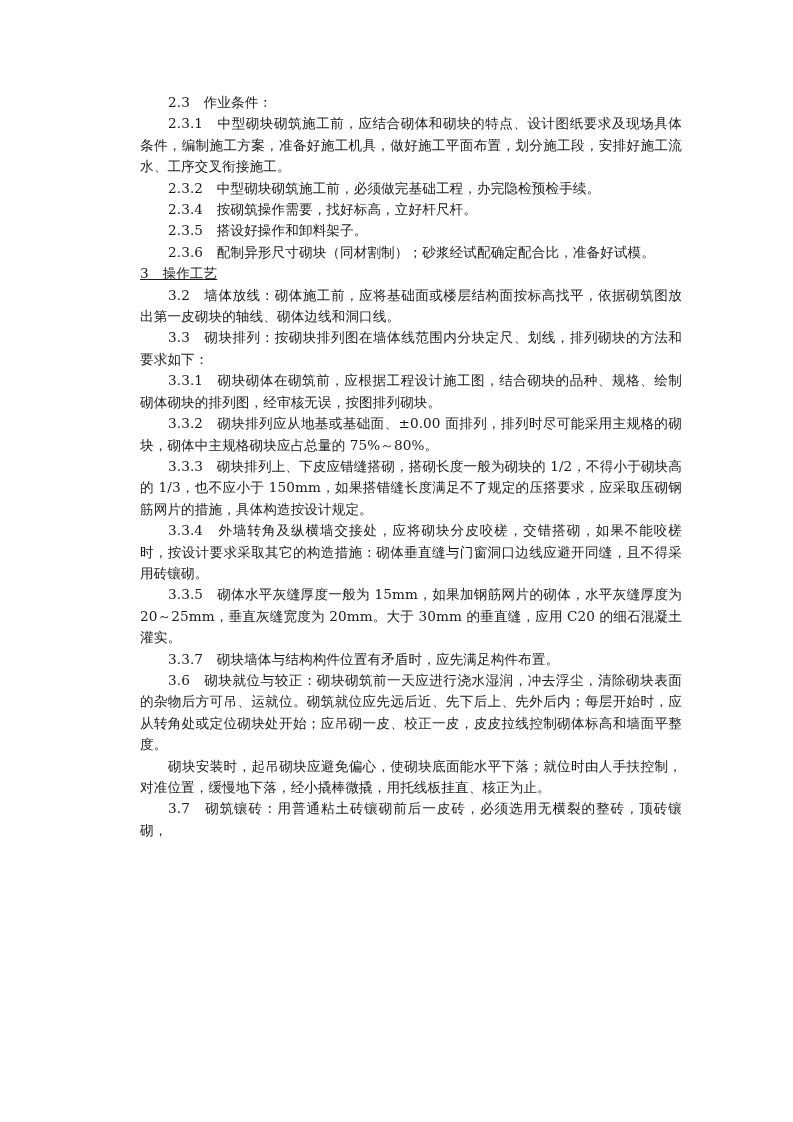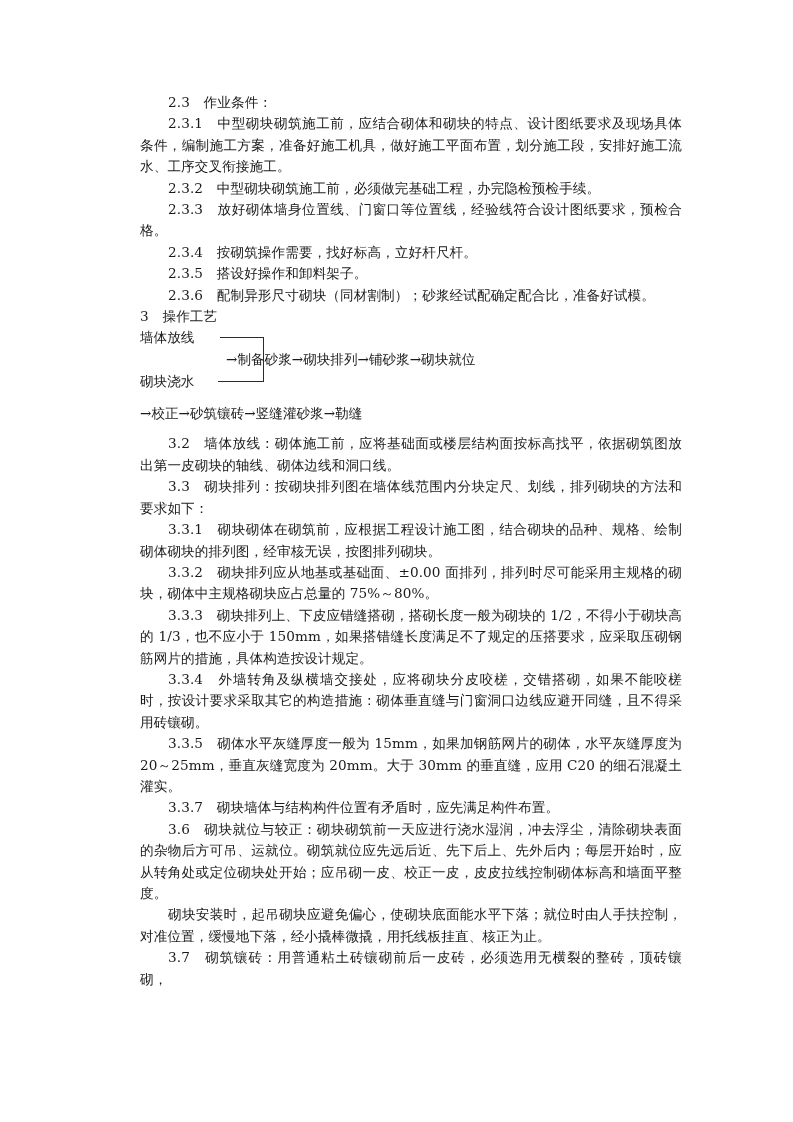--- a/index.html
+++ b/index.html
@@ -33,20 +33,21 @@
     text-align: justify;
     text-justify: inter-ideograph;
     letter-spacing: 0.1px;
     font-family: "DejaVu Serif", "Liberation Serif", serif;
   }
   p.indent2 {
     text-indent: 28px;
   }
   p.noindent {
     text-indent: 0;
+    text-decoration: underline;
   }
 
   
   .flow {
     position: relative;
     margin: 0;
     padding: 0;
     height: 106px;
   }
   .flow-label {
@@ -105,35 +106,25 @@
 </style>
 </head>
 <body>
 
 <div class="page">
   <div class="content">
 
     <p class="para indent2">2.3　作业条件：</p>
     <p class="para indent2">2.3.1　中型砌块砌筑施工前，应结合砌体和砌块的特点、设计图纸要求及现场具体条件，编制施工方案，准备好施工机具，做好施工平面布置，划分施工段，安排好施工流水、工序交叉衔接施工。</p>
     <p class="para indent2">2.3.2　中型砌块砌筑施工前，必须做完基础工程，办完隐检预检手续。</p>
-    <p class="para indent2">2.3.3　放好砌体墙身位置线、门窗口等位置线，经验线符合设计图纸要求，预检合格。</p>
     <p class="para indent2">2.3.4　按砌筑操作需要，找好标高，立好杆尺杆。</p>
     <p class="para indent2">2.3.5　搭设好操作和卸料架子。</p>
     <p class="para indent2">2.3.6　配制异形尺寸砌块（同材割制）；砂浆经试配确定配合比，准备好试模。</p>
     <p class="para noindent">3　操作工艺</p>
 
-    <div class="flow">
-      <span class="flow-label flow-top">墙体放线</span>
-      <span class="flow-label flow-bottom">砌块浇水</span>
-      <span class="ln ln-h-top"></span>
-      <span class="ln ln-h-bot"></span>
-      <span class="ln ln-v"></span>
-      <span class="flow-mid">→制备砂浆→砌块排列→铺砂浆→砌块就位</span>
-      <span class="flow-row2">→校正→砂筑镶砖→竖缝灌砂浆→勒缝</span>
-    </div>
 
     <p class="para indent2">3.2　墙体放线：砌体施工前，应将基础面或楼层结构面按标高找平，依据砌筑图放出第一皮砌块的轴线、砌体边线和洞口线。</p>
     <p class="para indent2">3.3　砌块排列：按砌块排列图在墙体线范围内分块定尺、划线，排列砌块的方法和要求如下：</p>
     <p class="para indent2">3.3.1　砌块砌体在砌筑前，应根据工程设计施工图，结合砌块的品种、规格、绘制砌体砌块的排列图，经审核无误，按图排列砌块。</p>
     <p class="para indent2">3.3.2　砌块排列应从地基或基础面、±0.00 面排列，排列时尽可能采用主规格的砌块，砌体中主规格砌块应占总量的 75%～80%。</p>
     <p class="para indent2">3.3.3　砌块排列上、下皮应错缝搭砌，搭砌长度一般为砌块的 1/2，不得小于砌块高的 1/3，也不应小于 150mm，如果搭错缝长度满足不了规定的压搭要求，应采取压砌钢筋网片的措施，具体构造按设计规定。</p>
     <p class="para indent2">3.3.4　外墙转角及纵横墙交接处，应将砌块分皮咬槎，交错搭砌，如果不能咬槎时，按设计要求采取其它的构造措施：砌体垂直缝与门窗洞口边线应避开同缝，且不得采用砖镶砌。</p>
     <p class="para indent2">3.3.5　砌体水平灰缝厚度一般为 15mm，如果加钢筋网片的砌体，水平灰缝厚度为 20～25mm，垂直灰缝宽度为 20mm。大于 30mm 的垂直缝，应用 C20 的细石混凝土灌实。</p>
     <p class="para indent2">3.3.7　砌块墙体与结构构件位置有矛盾时，应先满足构件布置。</p>
     <p class="para indent2">3.6　砌块就位与较正：砌块砌筑前一天应进行浇水湿润，冲去浮尘，清除砌块表面的杂物后方可吊、运就位。砌筑就位应先远后近、先下后上、先外后内；每层开始时，应从转角处或定位砌块处开始；应吊砌一皮、校正一皮，皮皮拉线控制砌体标高和墙面平整度。</p>

